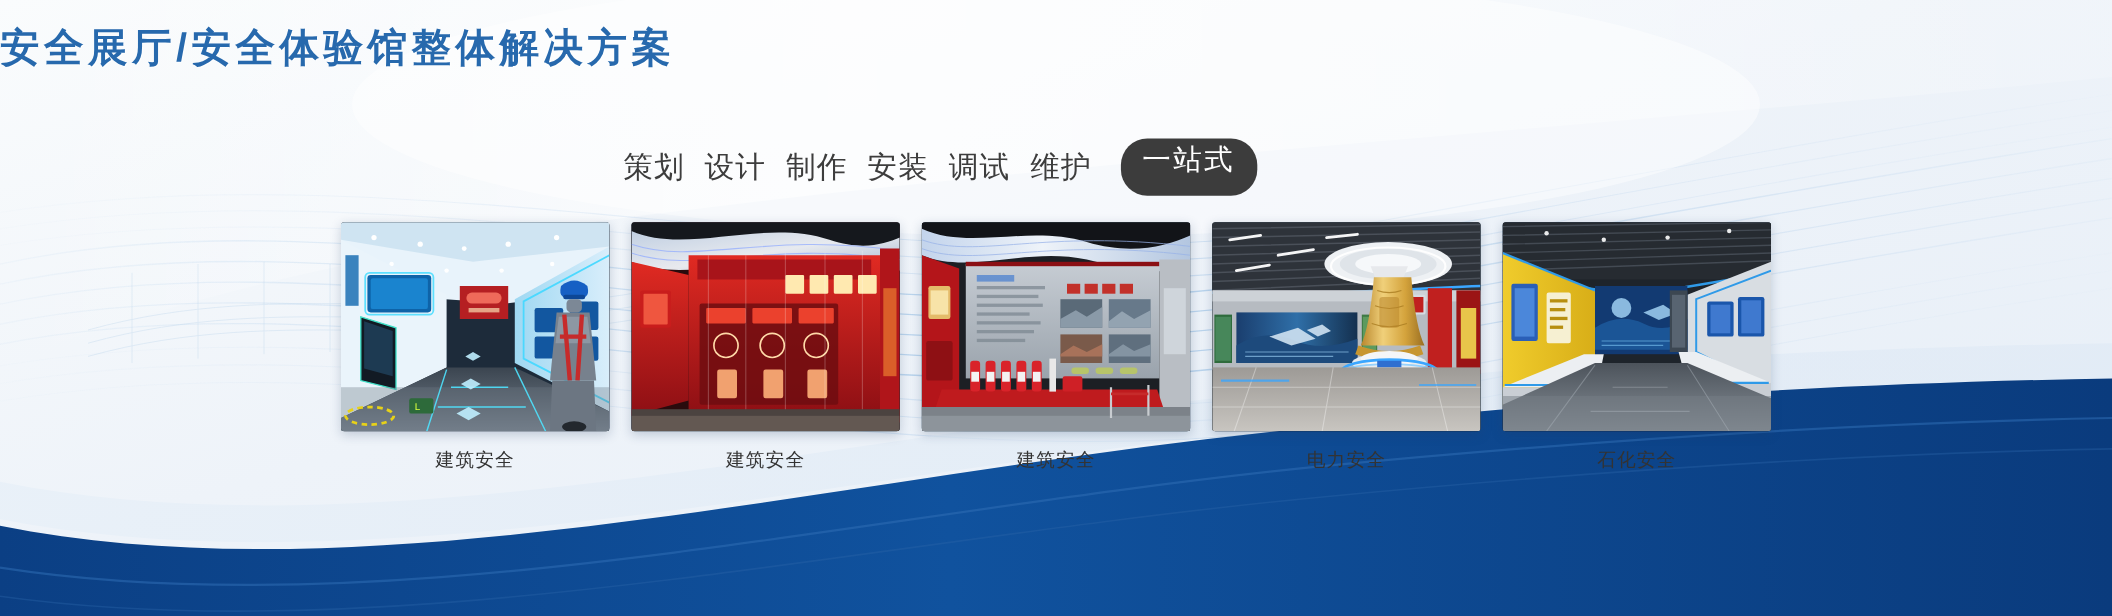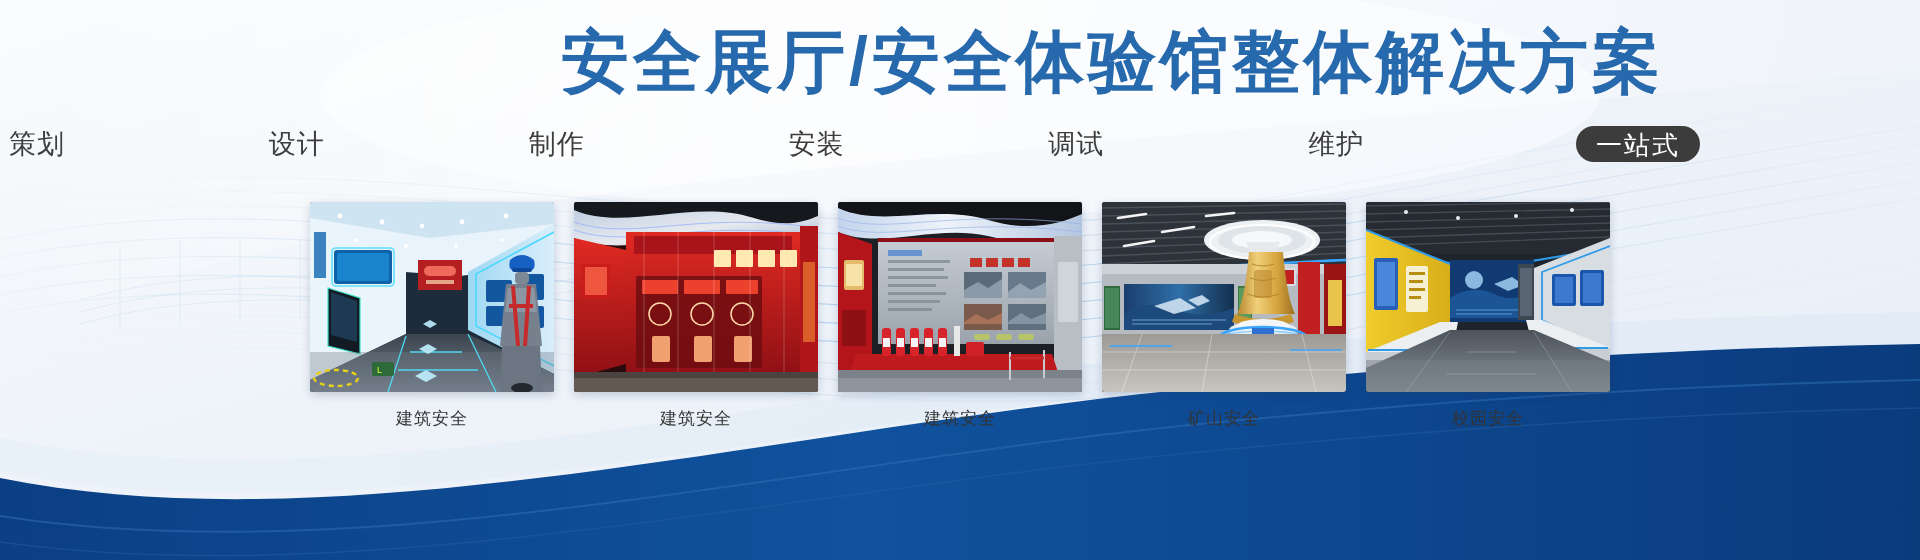--- a/index.html
+++ b/index.html
@@ -10,37 +10,37 @@
   }
   .banner{position:relative;width:1920px;height:560px;overflow:hidden;
     background:linear-gradient(160deg,#f7f9fb 0%,#eef3f8 40%,#e8eff7 70%,#eaf1f8 100%);}
 
   .bg-svg{position:absolute;inset:0;width:1920px;height:560px;}
 
   
   .content{position:relative;z-index:5;width:1920px;height:560px;}
 
   .title{
-    position:absolute;top:22px;left:0;width:1664px;text-align:right;
-    font-size:68px;font-weight:bold;letter-spacing:4px;color:#2769ad;
+    position:absolute;top:22px;left:0;width:1664px;text-align:left;
+    font-size:36px;font-weight:bold;letter-spacing:4px;color:#2769ad;
     line-height:1.15;
     text-shadow:1px 1px 0 rgba(255,255,255,.7);
   }
 
   .subtitle-row{
     position:absolute;top:126px;left:0;width:1700px;
-    display:flex;align-items:center;justify-content:space-between;gap:0;
+    display:flex;align-items:center;justify-content:center;gap:0;
     font-size:27px;color:#3d3d3d;font-weight:500;letter-spacing:1px;
   }
   .sub-item{margin:0 9px;white-space:nowrap;}
   .badge{
     margin-left:17px;
     background:#3c3c3c;color:#ffffff;
     border-radius:24px;
-    padding:6px 20px 4px;
+    padding:6px 20px 20px;
     font-size:26px;letter-spacing:2px;line-height:1;
     display:inline-block;
   }
 
   .cards{
     position:absolute;top:202px;left:0;width:1920px;
     display:flex;justify-content:center;align-items:flex-start;gap:20px;
   }
   .card{width:244px;display:flex;flex-direction:column;align-items:center;}
   .thumb{
@@ -488,21 +488,21 @@
 
             <rect x="0" y="132" width="244" height="58" fill="url(#c4floor)"></rect>
             <g stroke="#ffffff" stroke-width="1" opacity=".35">
               <path d="M0,150 H244 M0,168 H244 M40,132 L20,190 M110,132 L100,190 M200,132 L214,190"></path>
             </g>
 
             <path d="M8,144 H70" stroke="#3aa6ff" stroke-width="2" opacity=".8"></path>
             <path d="M188,148 H240" stroke="#3aa6ff" stroke-width="2" opacity=".7"></path>
           </svg>
         </div>
-        <div class="caption">矿山安全</div>
+        <div class="caption">电力安全</div>
       </div>
 
       <div class="card">
         <div class="thumb">
           <svg viewBox="0 0 244 190" preserveAspectRatio="none">
             <defs>
               <linearGradient id="c5floor" x1="0" y1="0" x2="0" y2="1">
                 <stop offset="0%" stop-color="#4c535b"></stop>
                   <stop offset="100%" stop-color="#878f97"></stop>
               </linearGradient>
@@ -566,21 +566,21 @@
             <path d="M2,148 H84" stroke="#2f9ae8" stroke-width="2"></path>
             <path d="M170,146 H242" stroke="#2f9ae8" stroke-width="2"></path>
 
             <path d="M0,166 L84,128 H168 L244,160 V190 H0 Z" fill="url(#c5floor)"></path>
             <rect x="0" y="158" width="244" height="32" fill="#767d85" opacity=".5"></rect>
             <g stroke="#aab2ba" stroke-width="1" opacity=".45">
               <path d="M84,130 L40,190 M168,130 L206,190 M100,150 H150 M80,172 H170"></path>
             </g>
           </svg>
         </div>
-        <div class="caption">校园安全</div>
+        <div class="caption">石化安全</div>
       </div>
 
     </div>
   </div>
 
   <svg class="bottom-wave" viewBox="0 0 1920 250" preserveAspectRatio="none">
     <defs>
       <linearGradient id="bandGrad" x1="0" y1="0" x2="1" y2="0">
         <stop offset="0%" stop-color="#0b3f84"></stop>
         <stop offset="45%" stop-color="#10529e"></stop>

